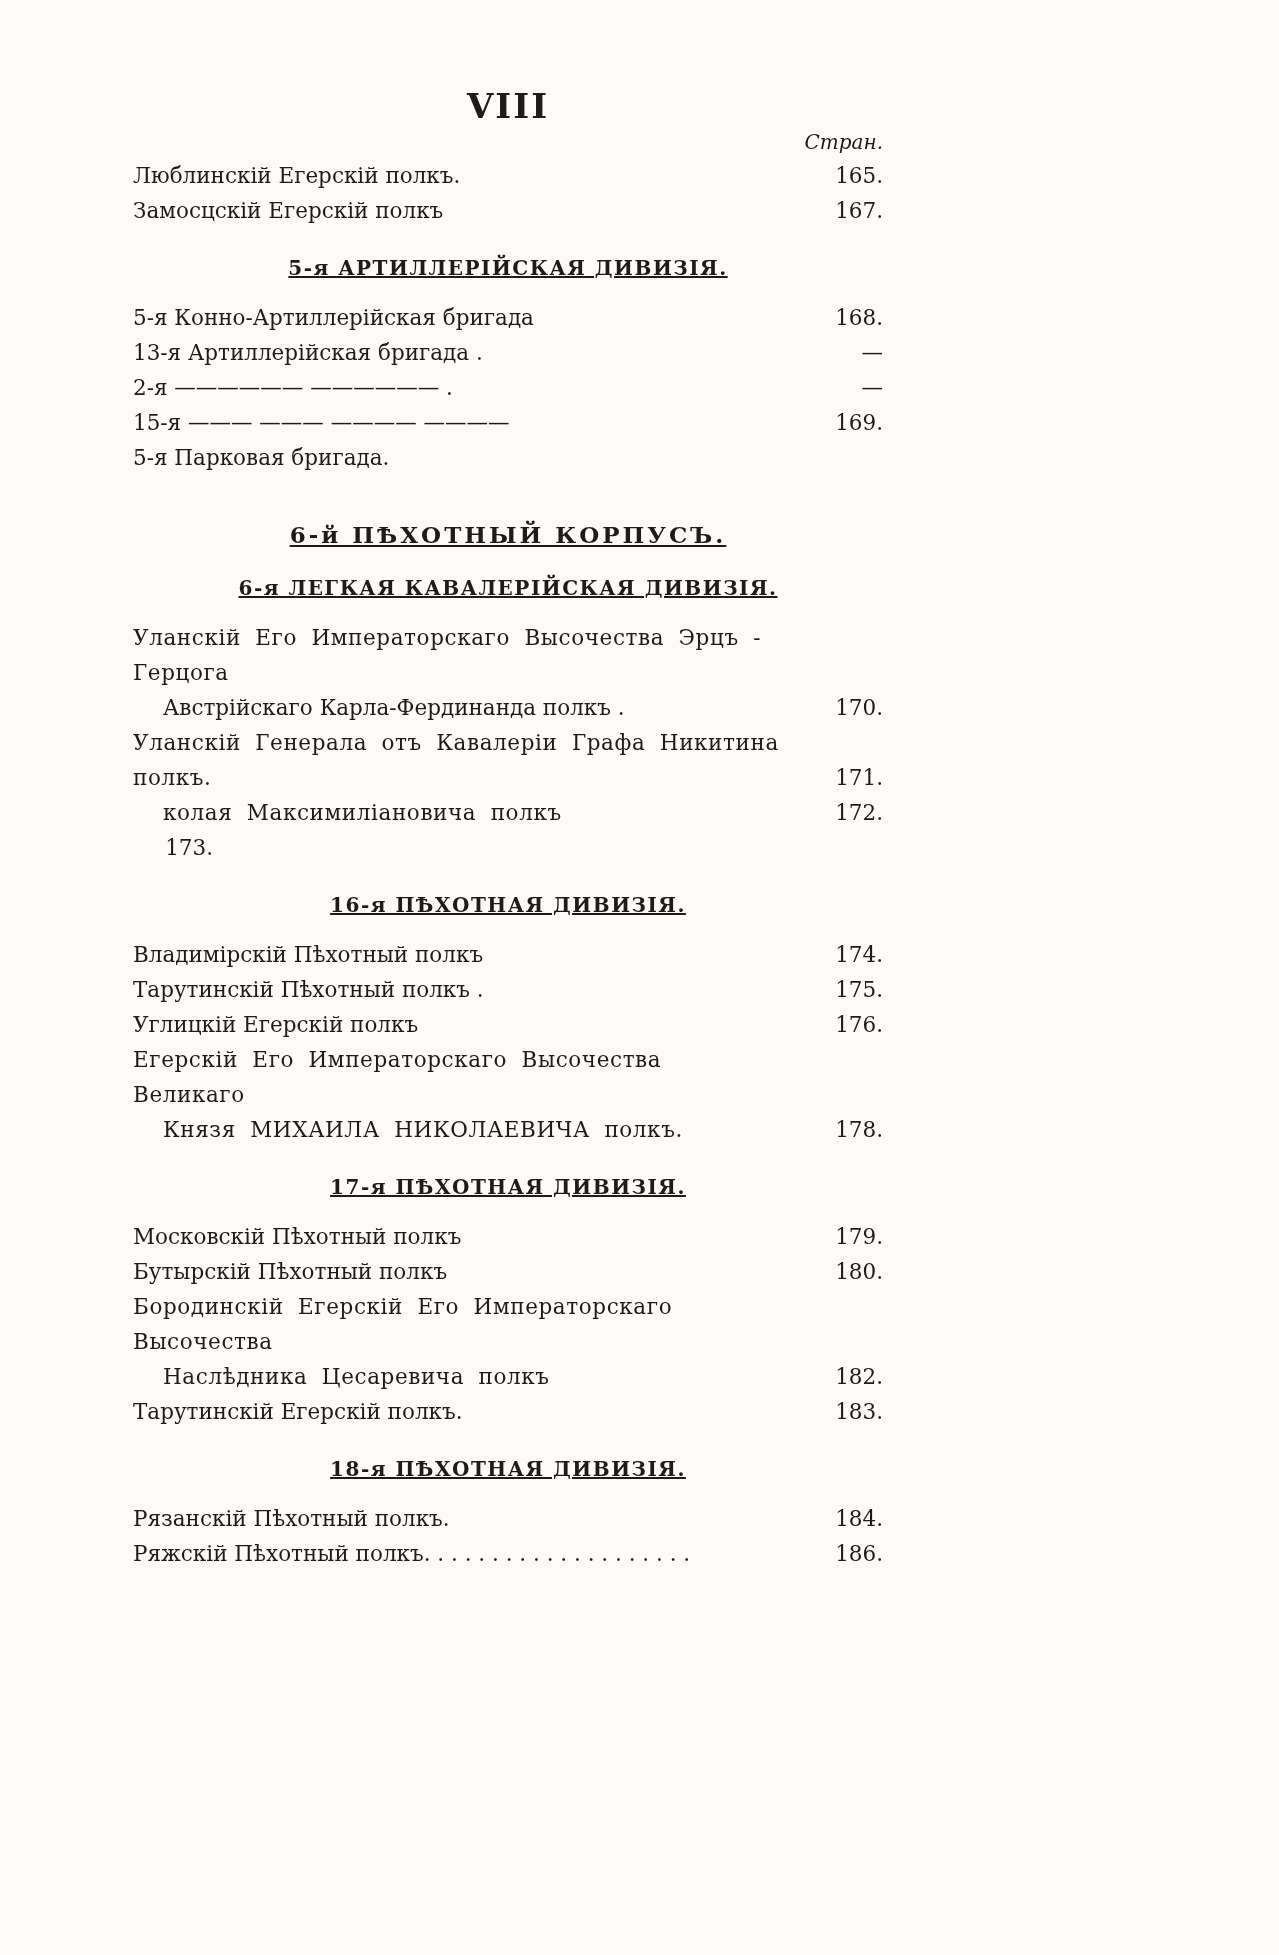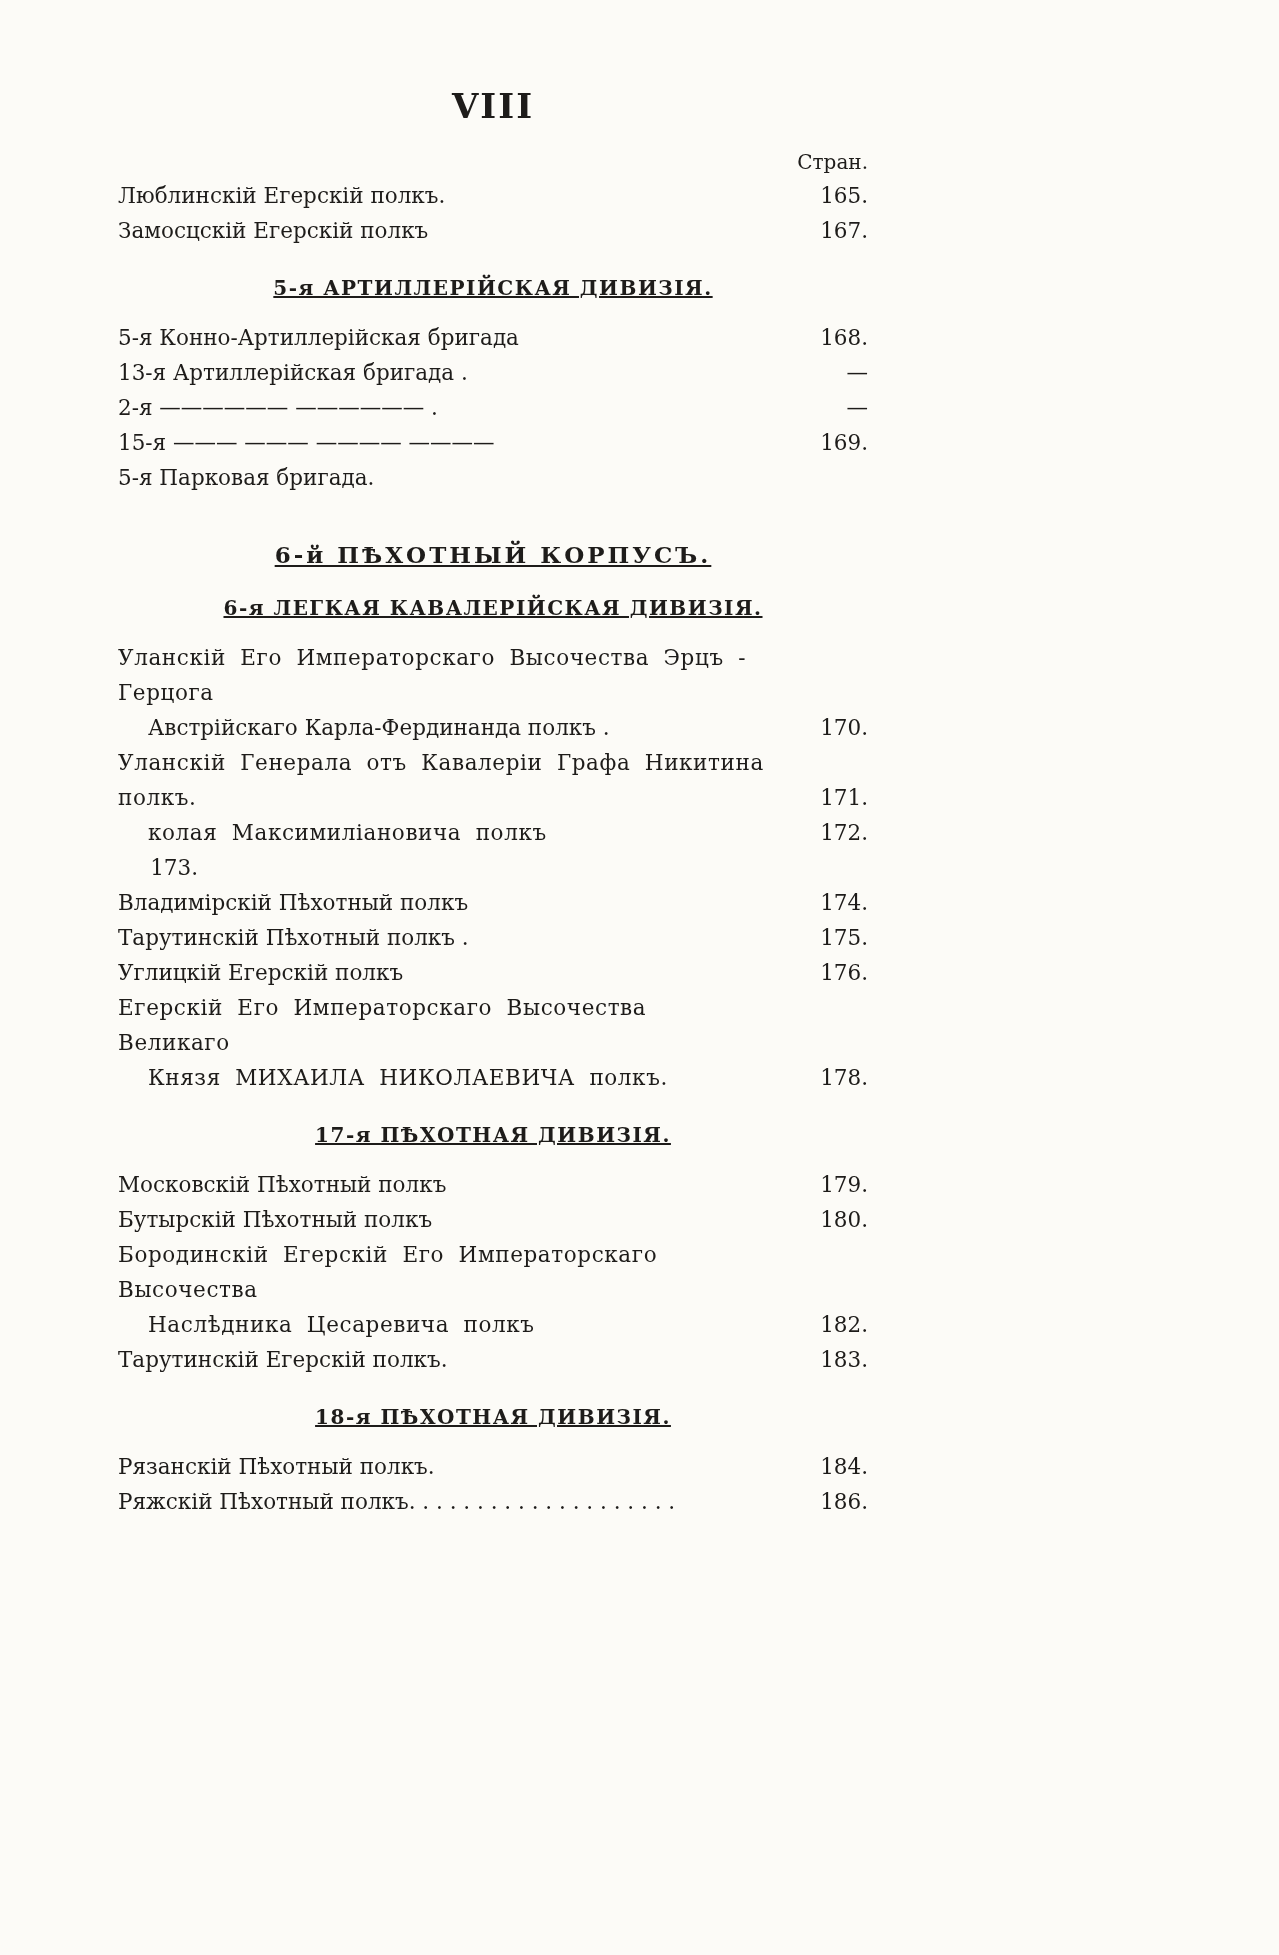--- a/index.html
+++ b/index.html
@@ -10,33 +10,34 @@
   body{
     width:1279px;height:1955px;
     background:var(--paper);
     color:var(--ink);
     font-family:"DejaVu Serif","Liberation Serif",serif;
     position:relative;
     overflow:hidden;
   }
   .page{
     position:absolute;
-    left:118px;top:86px;
+    left:133px;top:86px;
     width:750px;
   }
   .folio{
     text-align:center;
     font-size:34px;
     font-weight:bold;
     letter-spacing:2px;
   }
   .col-header{
     text-align:right;
+    font-style:italic;
     font-size:20px;
-    margin-top:24px;
+    margin-top:4px;
     margin-bottom:4px;
     padding-right:0px;
   }
   .heading{
     text-align:center;
     font-size:20px;
     font-weight:bold;
     letter-spacing:1.5px;
     margin:28px 0 20px 0;
     text-decoration:underline;
@@ -140,20 +141,21 @@
           <div class="entry-text">
             <div class="line cont spread">колая Максимиліановича полкъ</div>
           </div>
           <div class="pageno">172.</div>
         </div>
         <div class="entry">
           <div class="pageno">173.</div>
         </div>
       </div>
       <div class="section">
+        <div class="heading">16-я ПѢХОТНАЯ ДИВИЗІЯ.</div>
         <div class="entry">
           <div class="entry-text">
             <div class="line">Владимірскій Пѣхотный полкъ</div>
           </div>
           <div class="pageno">174.</div>
         </div>
         <div class="entry">
           <div class="entry-text">
             <div class="line">Тарутинскій Пѣхотный полкъ .</div>
           </div>

